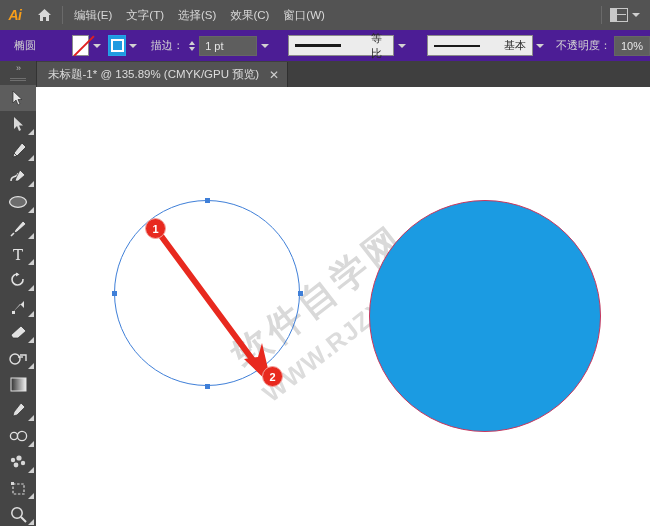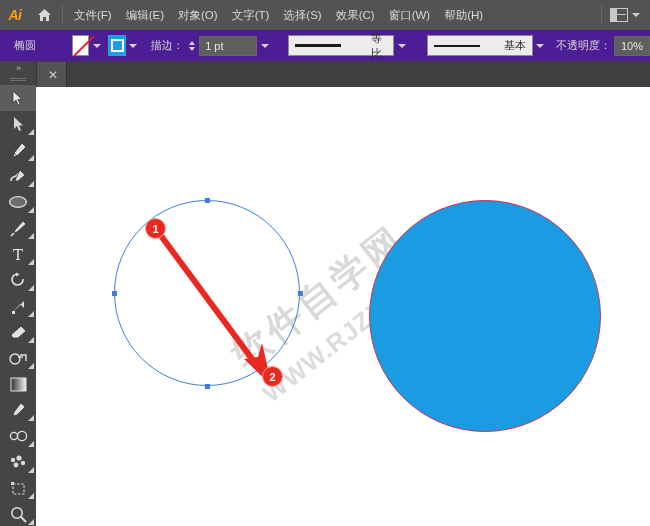--- a/index.html
+++ b/index.html
@@ -171,28 +171,25 @@
 <div id="app">
 
   <div class="menubar">
     <div class="ai-logo">Ai</div>
     <div class="home-icon">
       <svg width="15" height="14" viewBox="0 0 15 14">
           <path d="M7.5 1 L14 7 L12 7 L12 13 L9 13 L9 9 L6 9 L6 13 L3 13 L3 7 L1 7 Z" fill="#d9d9d9"></path>
         </svg>
     </div>
     <div class="vdiv"></div>
-    <div class="menu-item">文件(F)</div>
     <div class="menu-item">编辑(E)</div>
-    <div class="menu-item">对象(O)</div>
     <div class="menu-item">文字(T)</div>
     <div class="menu-item">选择(S)</div>
     <div class="menu-item">效果(C)</div>
     <div class="menu-item">窗口(W)</div>
-    <div class="menu-item">帮助(H)</div>
     <div class="ws-switcher">
       <div class="vdiv"></div>
       <div class="ws-icon">
           <i></i>
           <i></i>
         </div>
       <div class="caret"></div>
     </div>
   </div>
 
@@ -238,20 +235,21 @@
     <div class="dd-caret">
         <div class="caret"></div>
       </div>
 
     <div class="opt-label" style="margin-left:4px;font-family:Liberation Serif, serif;">不透明度：</div>
     <div class="opacity-val" style="margin-left:3px;">10%</div>
   </div>
 
   <div class="tabbar">
     <div class="doc-tab">
+      <span class="title">未标题-1* @ 135.89% (CMYK/GPU 预览)</span>
       <span class="close">✕</span>
     </div>
   </div>
 
   <div class="toolbar">
     <div class="tb-collapse">»</div>
     <div class="tb-grip">
         <span></span>
       </div>
 

